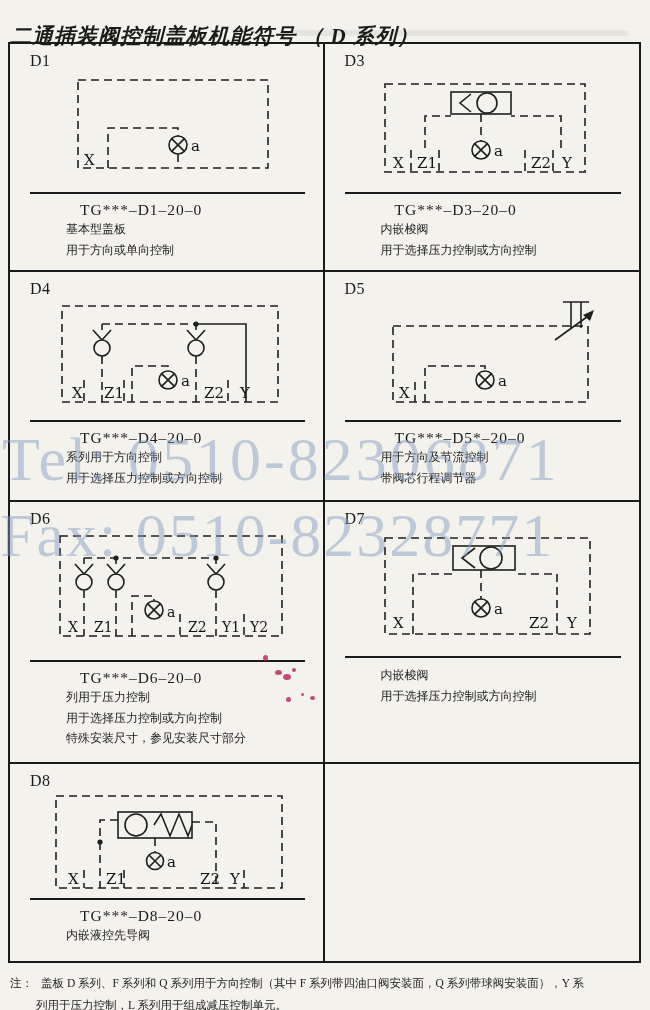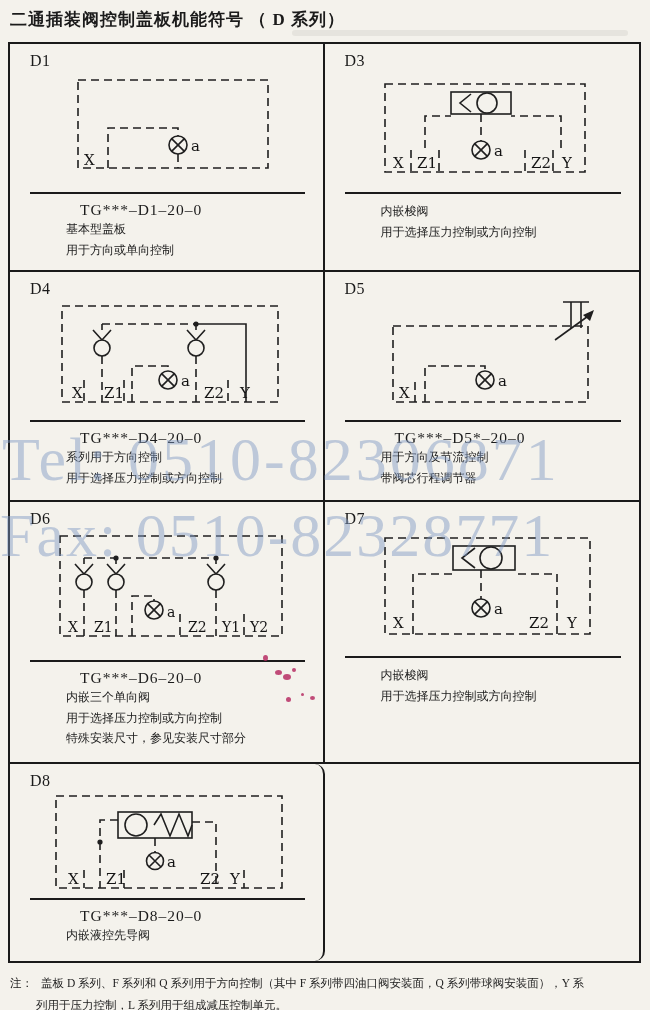--- a/index.html
+++ b/index.html
@@ -1,25 +1,25 @@
 <!DOCTYPE html>
 <html><head>
 <meta charset="utf-8">
 <style>
   html,body{margin:0;padding:0;background:#d8d5cf;}
   .page{position:relative;width:650px;height:1010px;background:#f4f2ec;overflow:hidden;
         font-family:"Liberation Serif",serif;color:#1b1b1b;}
   .smudge{position:absolute;left:292px;top:30px;width:336px;height:6px;background:rgba(110,105,95,.10);
           border-radius:3px;}
-  .title{position:absolute;left:10px;top:8px;font-size:17px;font-weight:bold;letter-spacing:1px;}
+  .title{position:absolute;left:10px;top:22px;font-size:21px;font-weight:bold;letter-spacing:1px;font-style:italic;}
   .table{position:absolute;left:8px;top:42px;width:633px;height:921px;border:2.5px solid #1a1a1a;
          display:grid;grid-template-columns:1fr 1fr;grid-template-rows:228px 230px 262px auto;box-sizing:border-box;}
   .cell{position:relative;border-bottom:2px solid #1a1a1a;padding:4px 8px 0 10px;box-sizing:border-box;overflow:hidden;}
   .cell.col1{border-right:2px solid #1a1a1a;}
-  .cell.lastrow{border-bottom:none;border-radius:10px;}
+  .cell.lastrow{border-bottom:none;}
   .cell-id{margin:4px 0 0 10px;font-size:16px;letter-spacing:.5px;}
   .diagram{display:block;margin:0 auto;}
   .rule{height:0;border-top:2px solid #1b1b1b;margin:2px 10px 7px 10px;}
   .code{margin-left:60px;font-size:15.5px;letter-spacing:1px;white-space:nowrap;}
   .desc{margin-left:46px;font-size:12px;line-height:20.5px;white-space:nowrap;}
   .ln .dash{fill:none;stroke:#1f1f1f;stroke-width:1.6;stroke-dasharray:8 5;}
   .ln .solid{fill:none;stroke:#1f1f1f;stroke-width:1.6;}
   .ln .dot{fill:#1f1f1f;stroke:none;}
   .plbl{font-family:"DejaVu Serif",serif;font-size:15px;fill:#141414;}
   .plbl-sm{font-family:"DejaVu Serif",serif;font-size:14px;fill:#141414;}
@@ -77,20 +77,21 @@
           <circle class="solid" cx="146" cy="80" r="9"></circle>
           <path class="solid" d="M139.6,73.6 L152.4,86.4 M152.4,73.6 L139.6,86.4"></path>
         </g>
         <text class="plbl" x="58" y="98">X</text>
         <text class="plbl" x="82" y="98">Z1</text>
         <text class="plbl" x="159" y="86">a</text>
         <text class="plbl" x="196" y="98">Z2</text>
         <text class="plbl" x="227" y="98">Y</text>
       </svg>
       <div class="rule"></div>
+      <div class="code">TG***–D3–20–0</div>
       <div class="desc">内嵌梭阀</div>
       <div class="desc">用于选择压力控制或方向控制</div>
     </div>
 
     <div class="cell col1">
       <div class="cell-id">D4</div>
       <svg class="diagram" width="300" height="120" viewBox="0 0 300 120">
         <g class="ln">
           <rect class="dash" x="42" y="8" width="216" height="96"></rect>
           <path class="dash" d="M82,26 H176"></path>
@@ -170,21 +171,21 @@
         </g>
         <text class="plbl-sm" x="48" y="104">X</text>
         <text class="plbl-sm" x="74" y="104">Z1</text>
         <text class="plbl-sm" x="147" y="89">a</text>
         <text class="plbl-sm" x="168" y="104">Z2</text>
         <text class="plbl-sm" x="202" y="104">Y1</text>
         <text class="plbl-sm" x="230" y="104">Y2</text>
       </svg>
       <div class="rule"></div>
       <div class="code">TG***–D6–20–0</div>
-      <div class="desc">内嵌三个单向阀</div>
+      <div class="desc">列用于压力控制</div>
       <div class="desc">用于选择压力控制或方向控制</div>
       <div class="desc">特殊安装尺寸，参见安装尺寸部分</div>
     </div>
 
     <div class="cell">
       <div class="cell-id">D7</div>
       <svg class="diagram" width="300" height="126" viewBox="0 0 300 126">
         <g class="ln">
           <rect class="dash" x="50" y="10" width="205" height="96"></rect>
           <rect class="solid" x="118" y="18" width="62" height="24"></rect>

